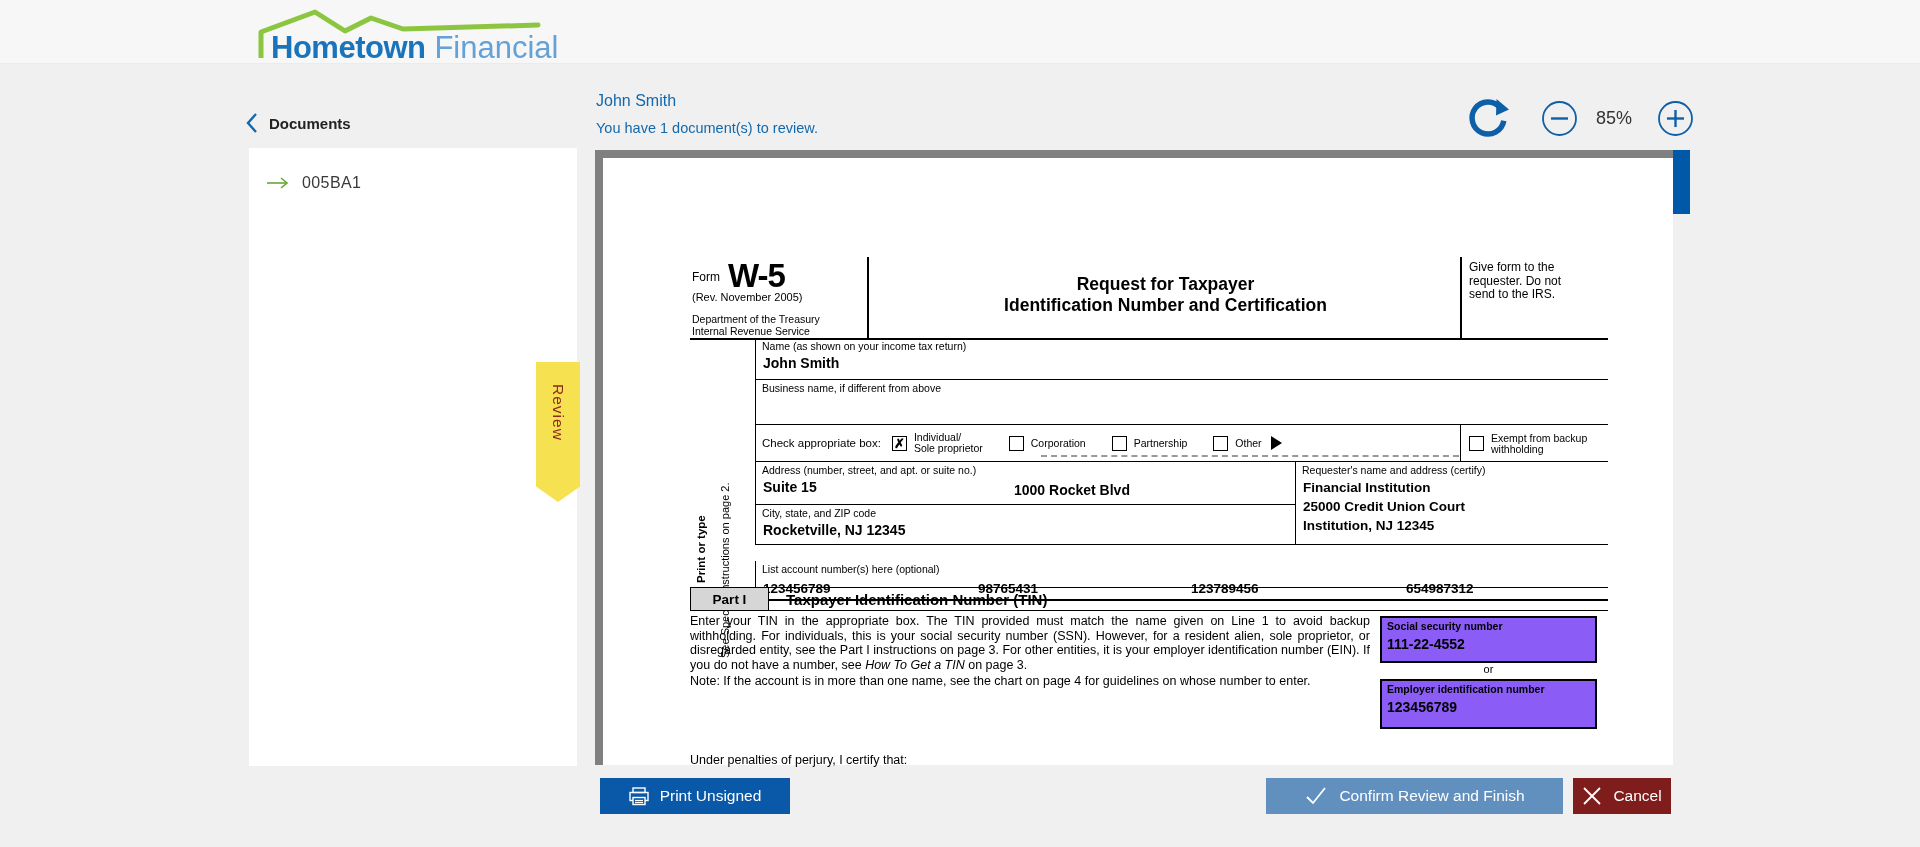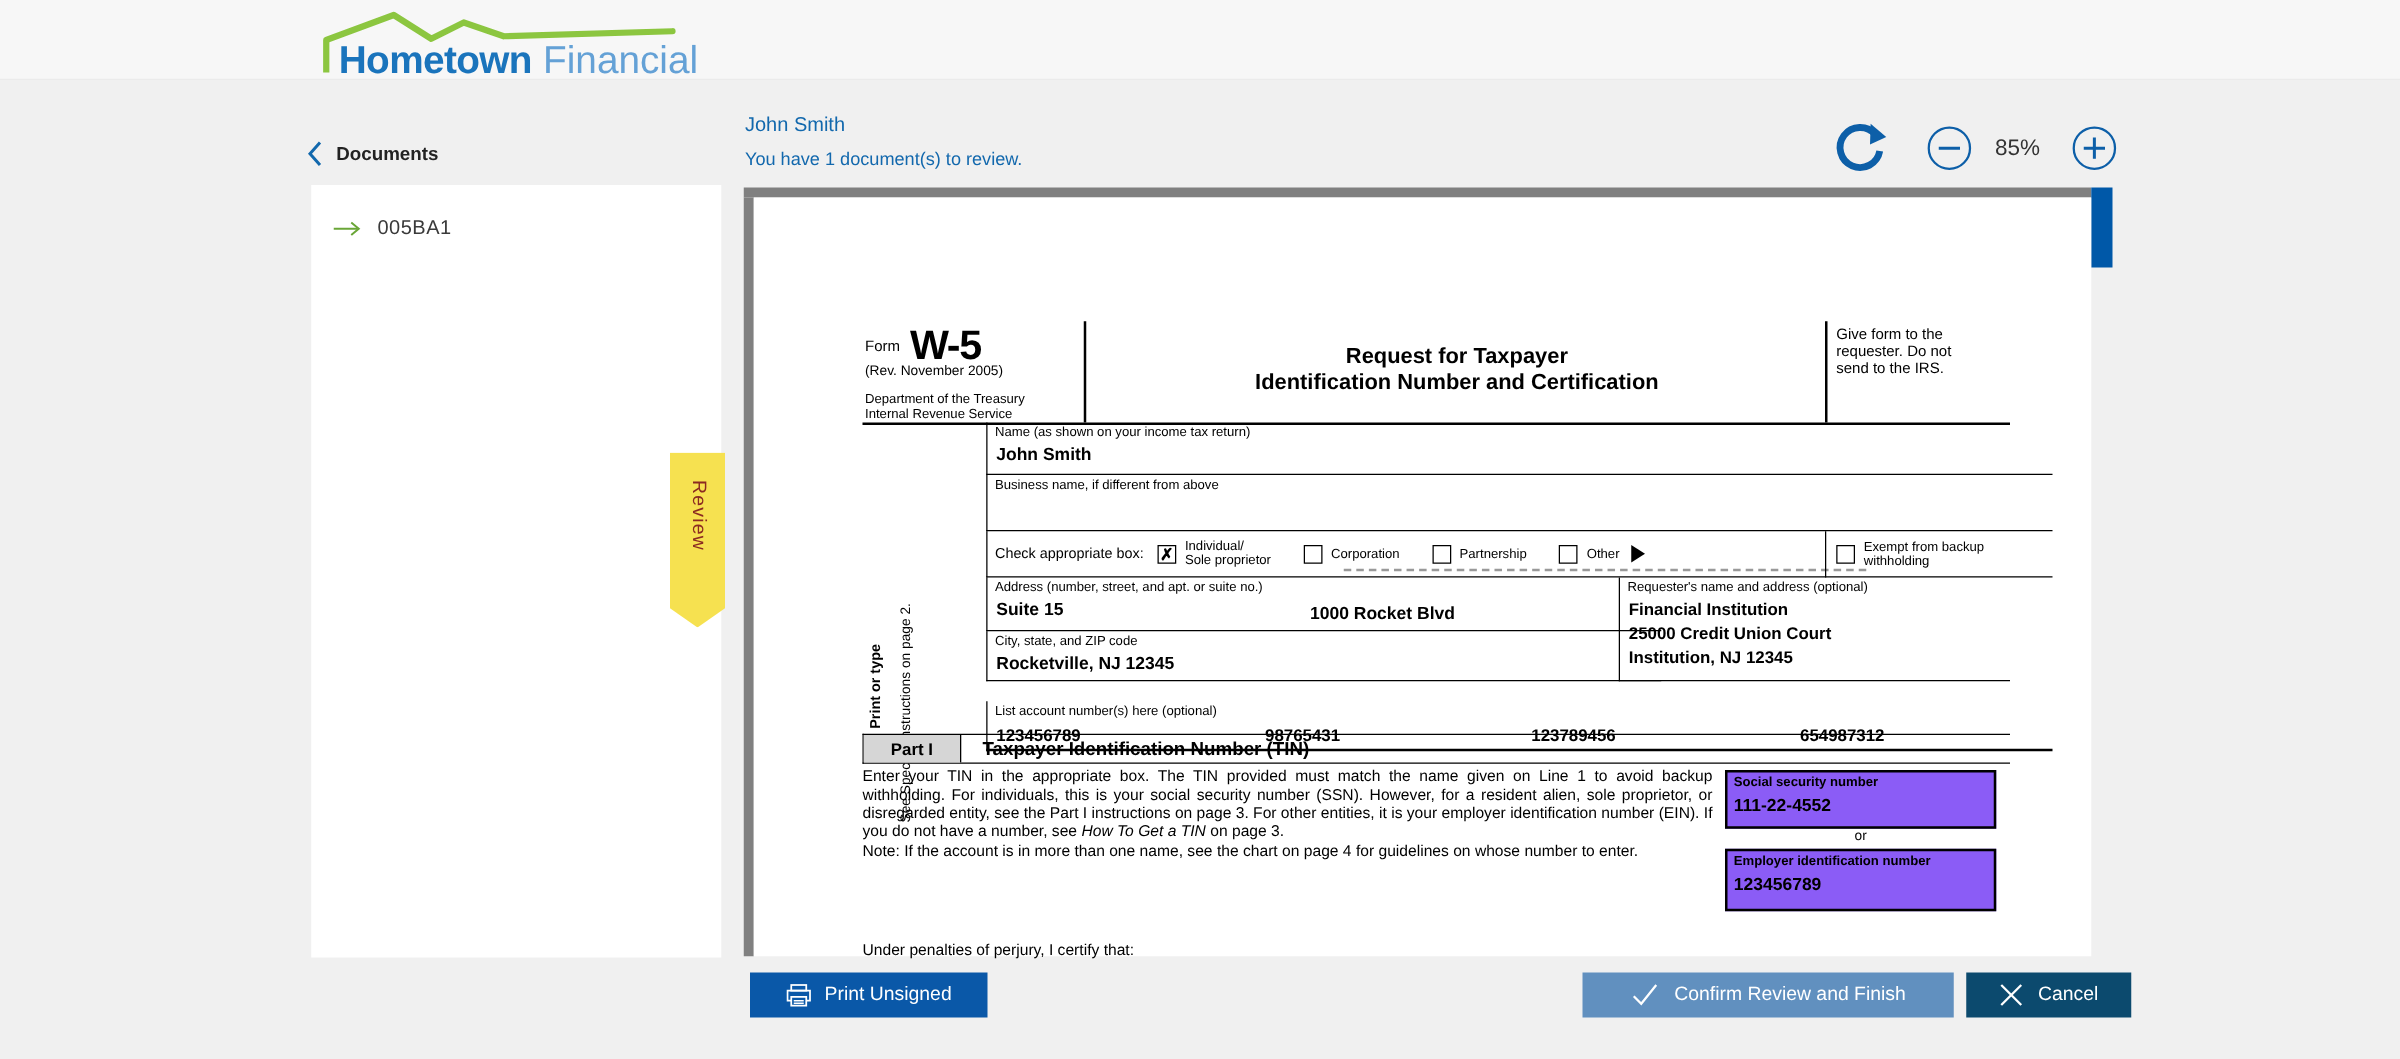--- a/index.html
+++ b/index.html
@@ -64,21 +64,21 @@
   .fh-center{position:absolute;left:177px;top:0;width:593px;height:81px;border-left:2px solid #000;text-align:center;}
   .fh-title{font-size:17.5px;font-weight:bold;line-height:21px;margin-top:17px;}
   .fh-right{position:absolute;left:770px;top:0;width:148px;height:81px;border-left:2px solid #000;box-sizing:border-box;
             font-size:12px;line-height:13.5px;padding:4px 0 0 7px;white-space:pre-line;}
 
   .f-side{position:absolute;left:0;top:81px;width:65px;height:247px;}
   .f-side span{position:absolute;white-space:nowrap;transform:rotate(-90deg);transform-origin:left top;}
   .side-bold{left:5px;top:245px;font-size:11.5px;font-weight:bold;}
   .side-reg{left:29px;top:320px;font-size:11px;}
 
-  .row{position:absolute;box-sizing:border-box;border-left:1.5px solid #000;border-bottom:1.5px solid #000;margin-left:34px;}
+  .row{position:absolute;box-sizing:border-box;border-left:1.5px solid #000;border-bottom:1.5px solid #000;}
   .row-name{left:65px;top:81px;width:853px;height:42px;}
   .row-business{left:65px;top:123px;width:853px;height:45px;}
   .row-check{left:65px;top:168px;width:853px;height:37px;display:flex;align-items:center;}
   .row-address{left:65px;top:205px;width:540px;height:43px;}
   .row-city{left:65px;top:248px;width:540px;height:40px;}
   .cell-requester{position:absolute;left:605px;top:205px;width:313px;height:83px;box-sizing:border-box;
                   border-left:1.5px solid #000;border-bottom:1.5px solid #000;}
   .row-account{left:65px;top:304px;width:853px;height:40px;border-bottom:2px solid #000;}
   .f-label{font-size:10.5px;padding:2px 0 0 6px;}
   .f-value{font-size:14px;font-weight:bold;padding:3px 0 0 7px;}
@@ -121,21 +121,21 @@
   .tin-label{font-size:10.5px;font-weight:bold;padding:2px 0 0 5px;}
   .tin-value{font-size:14px;font-weight:bold;padding:4px 0 0 5px;}
   .or-label{position:absolute;left:690px;top:49px;width:217px;text-align:center;font-size:11px;}
   .certify{position:absolute;left:0;top:496px;font-size:12.5px;}
 
   
   .btn{position:absolute;top:778px;height:36px;display:flex;align-items:center;justify-content:center;
        gap:11px;color:#fff;font-size:15.5px;cursor:pointer;border:none;text-align:center;}
   .btn-print{left:600px;width:190px;background:#0a58a8;}
   .btn-confirm{left:1266px;width:297px;background:#6190bf;}
-  .btn-cancel{left:1573px;width:132px;background:#0c4a6e;}
+  .btn-cancel{left:1573px;width:98px;background:#7f1d1d;}
 </style>
 </head>
 <body>
 
 <div class="topband"></div>
 <div class="logo">
   <svg class="logo-roof" width="300" height="52" viewBox="0 0 300 52">
     <polyline points="8,52 8,26 62,6 92,25 118,12 150,23 285,19" fill="none" stroke="#8cc640" stroke-width="5" stroke-linejoin="round" stroke-linecap="round"></polyline>
   </svg>
   <div class="logo-text">
@@ -262,21 +262,21 @@
         <div class="f-value">Suite 15</div>
         <div class="addr-val2">1000 Rocket Blvd</div>
       </div>
 
       <div class="row row-city">
         <div class="f-label">City, state, and ZIP code</div>
         <div class="f-value">Rocketville, NJ 12345</div>
       </div>
 
       <div class="cell-requester">
-        <div class="req-label">Requester's name and address (optional)</div>
+        <div class="req-label">Requester's name and address (certify)</div>
         <div class="req-line">Financial Institution</div>
         <div class="req-line">25000 Credit Union Court</div>
         <div class="req-line">Institution, NJ 12345</div>
       </div>
 
       <div class="row row-account">
         <div class="f-label">List account number(s) here (optional)</div>
         <div class="acct-vals">
           <span class="av0">123456789</span>
           <span class="av1">98765431</span>

